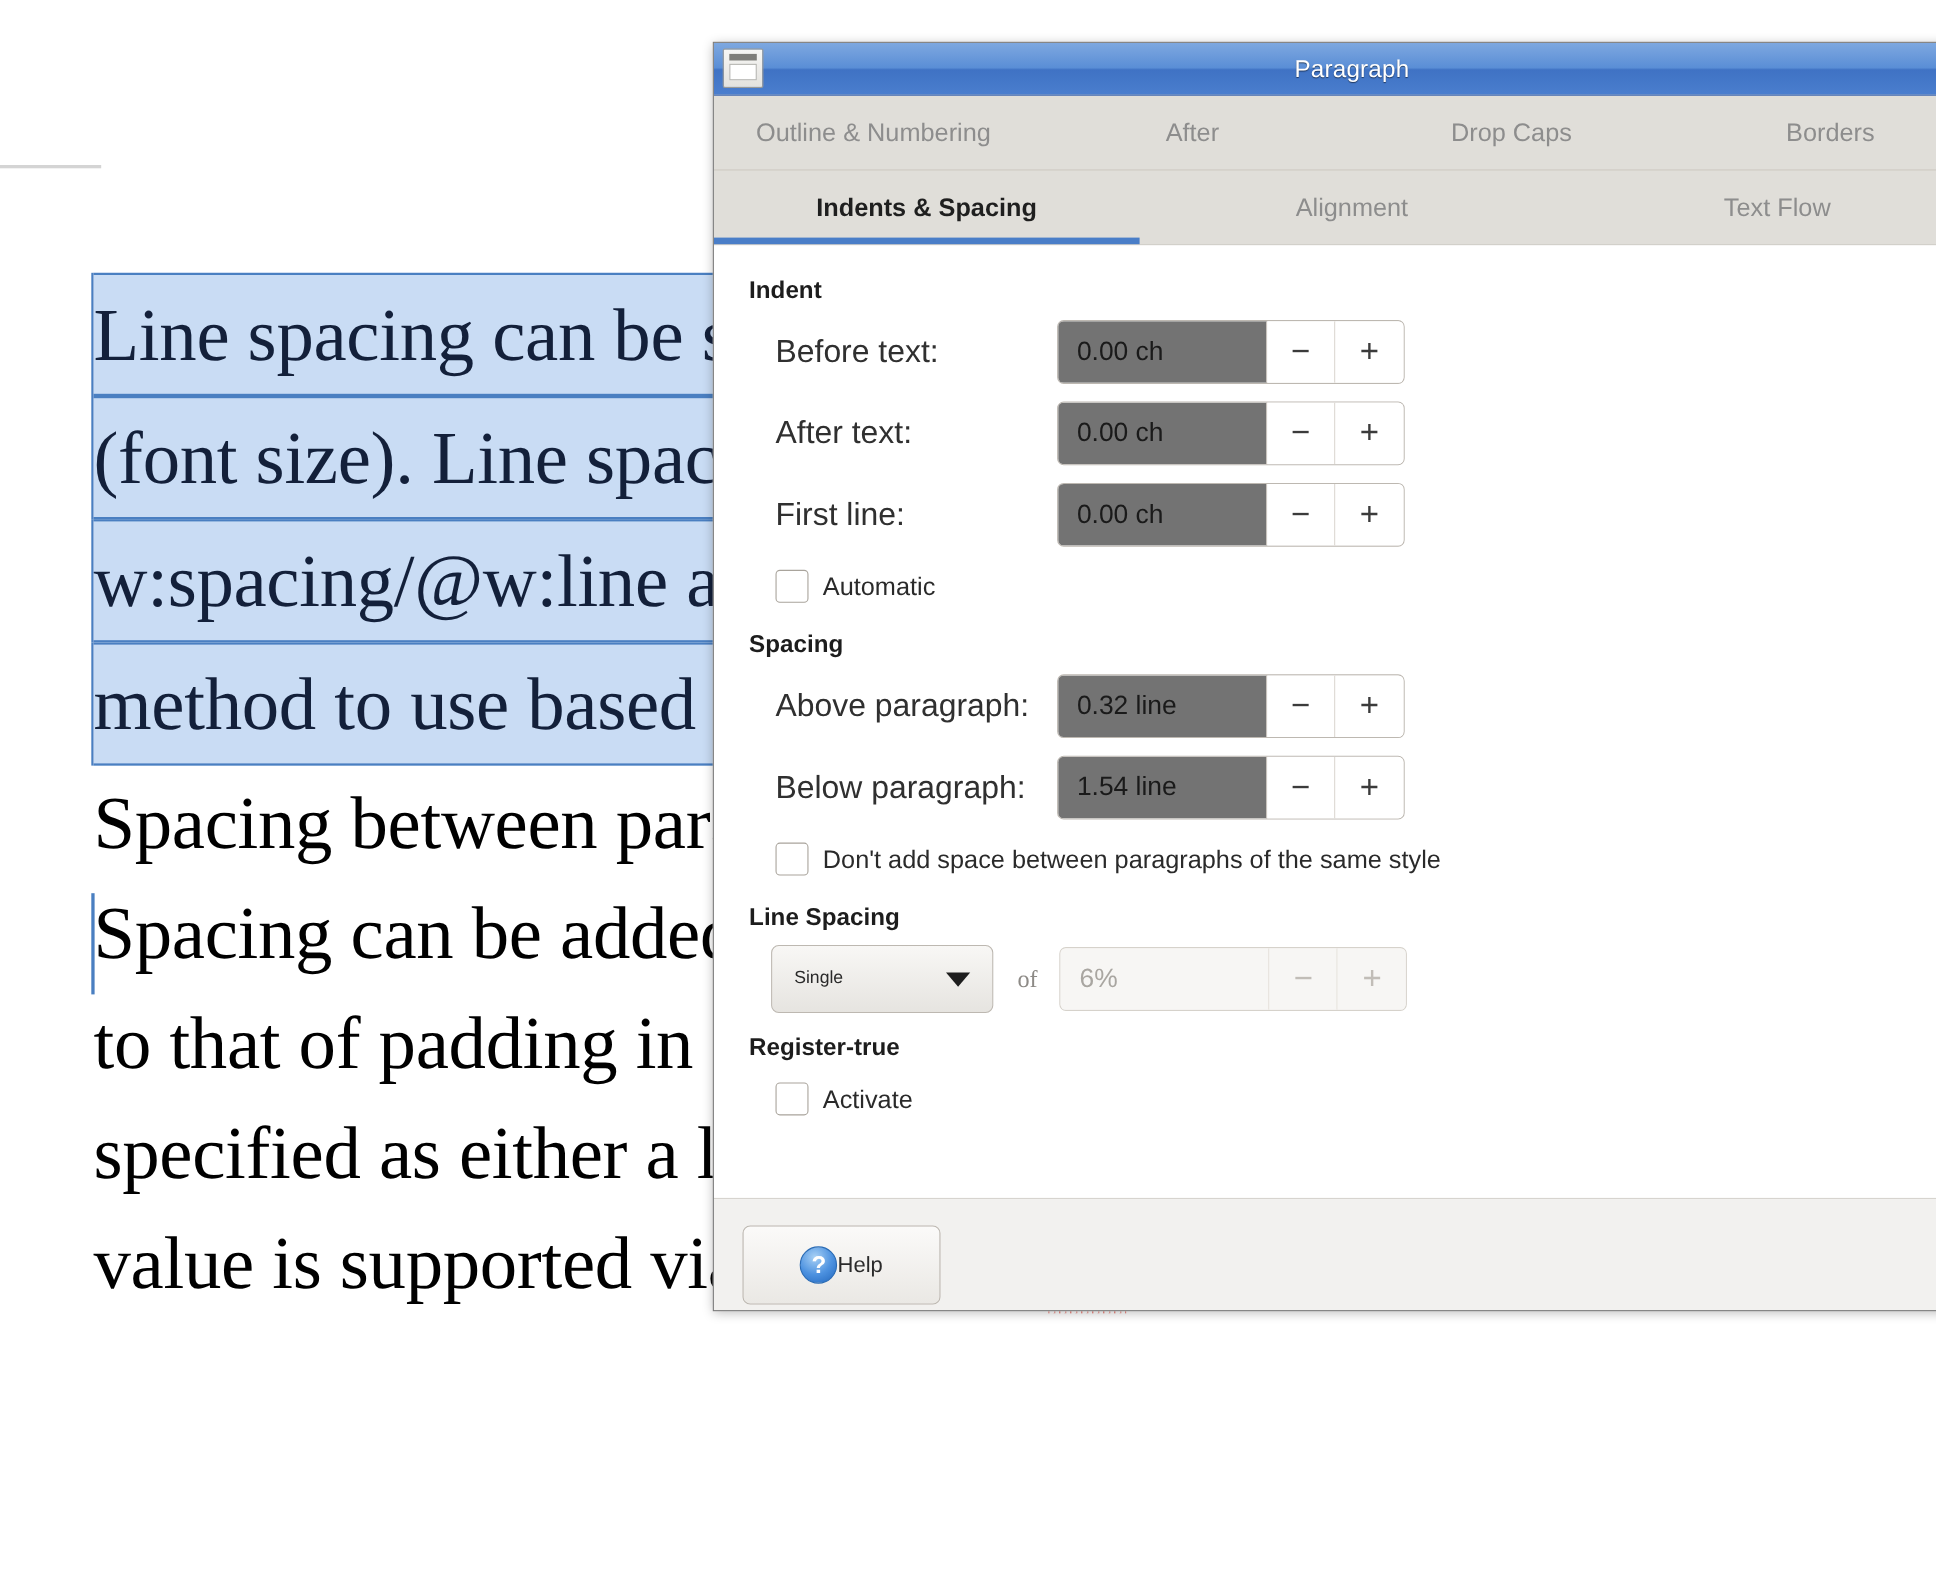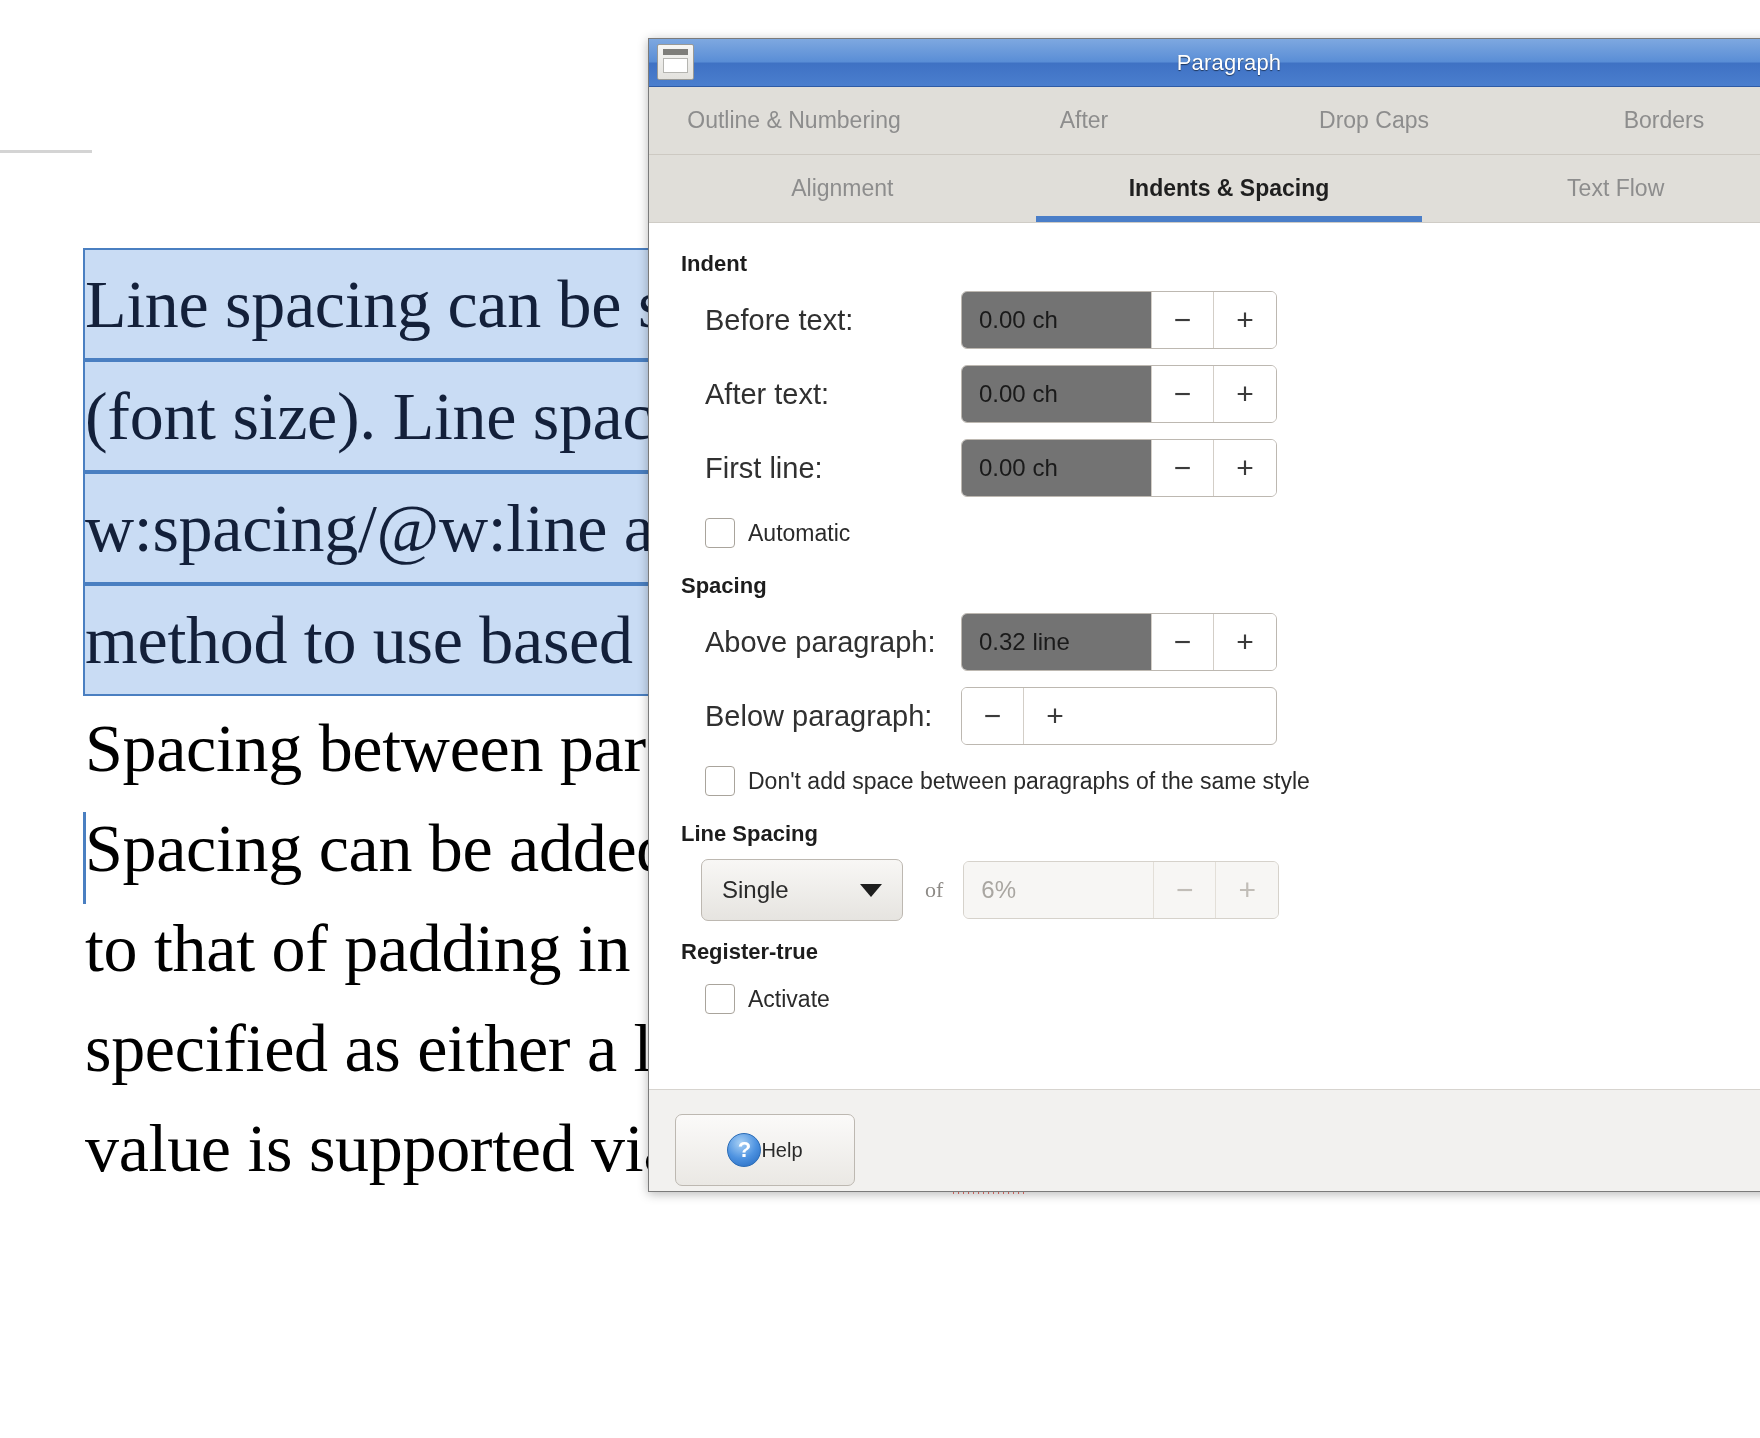--- a/index.html
+++ b/index.html
@@ -278,21 +278,21 @@
     border: 1px solid #bdb8b1;
     border-radius: 7px;
     background: linear-gradient(to bottom, #f8f7f5 0%, #e6e4e0 100%);
     display: flex;
     align-items: center;
     justify-content: space-between;
     padding: 0 20px;
     box-sizing: border-box;
     cursor: default;
   }
-  .combo-label { font-size: 24px; color: #2a2a2a; }
+  .combo-label { font-size: 16px; color: #2a2a2a; }
   .combo-arrow {
     width: 0; height: 0;
     border-left: 11px solid transparent;
     border-right: 11px solid transparent;
     border-top: 13px solid #1e1e1e;
   }
   .of-label {
     font-size: 22px;
     color: #8d8a86;
     margin: 0 20px 0 22px;
@@ -366,22 +366,22 @@
   </div>
 
   <div class="tabstrip">
     <div class="tabrow row1">
       <div class="tab">Outline &amp; Numbering</div>
       <div class="tab">After</div>
       <div class="tab">Drop Caps</div>
       <div class="tab">Borders</div>
     </div>
     <div class="tabrow row2">
+      <div class="tab active">Indents &amp; Spacing</div>
       <div class="tab">Alignment</div>
-      <div class="tab active">Indents &amp; Spacing</div>
       <div class="tab">Text Flow</div>
     </div>
   </div>
 
   <div class="dialog-body">
 
     <div class="section-title">Indent</div>
 
     <div class="field-row">
       <div class="field-label">Before text:</div>
@@ -422,20 +422,21 @@
       <div class="spin">
         <div class="val">0.32 line</div>
         <div class="btn">−</div>
         <div class="btn">+</div>
       </div>
     </div>
 
     <div class="field-row">
       <div class="field-label">Below paragraph:</div>
       <div class="spin">
+        <div class="val">1.54 line</div>
         <div class="btn">−</div>
         <div class="btn">+</div>
       </div>
     </div>
 
     <div class="check-row">
       <div class="checkbox"></div>
       <div class="check-label">Don't add space between paragraphs of the same style</div>
     </div>
 

